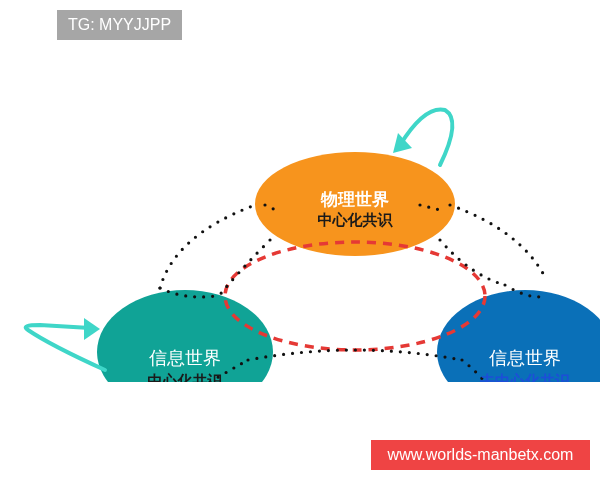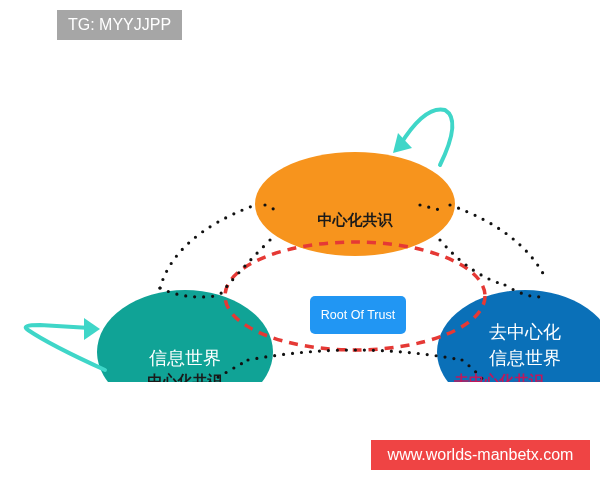--- a/index.html
+++ b/index.html
@@ -32,21 +32,21 @@
       position: absolute; left: 310px; top: 296px; width: 96px; height: 38px;
       background: #2196f3; border-radius: 5px; color: #ffffff;
       font-family: "Liberation Sans", sans-serif; font-size: 12.5px;
       line-height: 38px; text-align: center;
     }
     .cen-l1 { left: 115px; top: 320px; width: 140px; color: #ffffff; font-size: 18px; font-weight: normal; }
     .cen-l2 { left: 115px; top: 346px; width: 140px; color: #ffffff; font-size: 18px; font-weight: normal; }
     .cen-l3 { left: 115px; top: 372px; width: 140px; color: #1a1a1a; font-size: 15px; }
     .dec-l1 { left: 455px; top: 320px; width: 140px; color: #ffffff; font-size: 18px; font-weight: normal; }
     .dec-l2 { left: 455px; top: 346px; width: 140px; color: #ffffff; font-size: 18px; font-weight: normal; }
-    .dec-l3 { left: 429px; top: 372px; width: 140px; color: #be185d; font-size: 15px; }
+    .dec-l3 { left: 455px; top: 372px; width: 140px; color: #1d4ed8; font-size: 15px; }
   </style>
 </head>
 <body>
 
 <div class="stage">
   <svg width="600" height="382" viewBox="0 0 600 382">
 
     <ellipse cx="355" cy="204" rx="100" ry="52" fill="#f7941d"></ellipse>
     <ellipse cx="185" cy="352" rx="88" ry="62" fill="#10a396"></ellipse>
     <ellipse cx="525" cy="352" rx="88" ry="62" fill="#0a70b8"></ellipse>
@@ -68,26 +68,25 @@
     </g>
 
     <g fill="none" stroke="#3fd6c8" stroke-width="4" stroke-linecap="round">
       <path d="M440 165 Q 462 120 445 110 Q 425 105 400 145"></path>
       <path d="M105 370 Q 50 345 28 330 Q 20 325 40 325 L 90 328"></path>
     </g>
     <polygon points="393,153 398,133 412,148" fill="#3fd6c8"></polygon>
     <polygon points="100,329 84,318 84,340" fill="#3fd6c8"></polygon>
   </svg>
 
+  <div class="label phys-title">物理世界</div>
   <div class="label phys-sub">中心化共识</div>
 
-  <div class="rot-btn">Root Of Trust</div>
 
   <div class="label cen-l2">信息世界</div>
   <div class="label cen-l3">中心化共识</div>
 
-  <div class="label dec-l1">去中心化</div>
   <div class="label dec-l2">信息世界</div>
   <div class="label dec-l3">去中心化共识</div>
 </div>
 
 <div class="wm-top">TG: MYYJJPP</div>
 <div class="wm-bottom">www.worlds-manbetx.com</div>
 
 </body></html>

